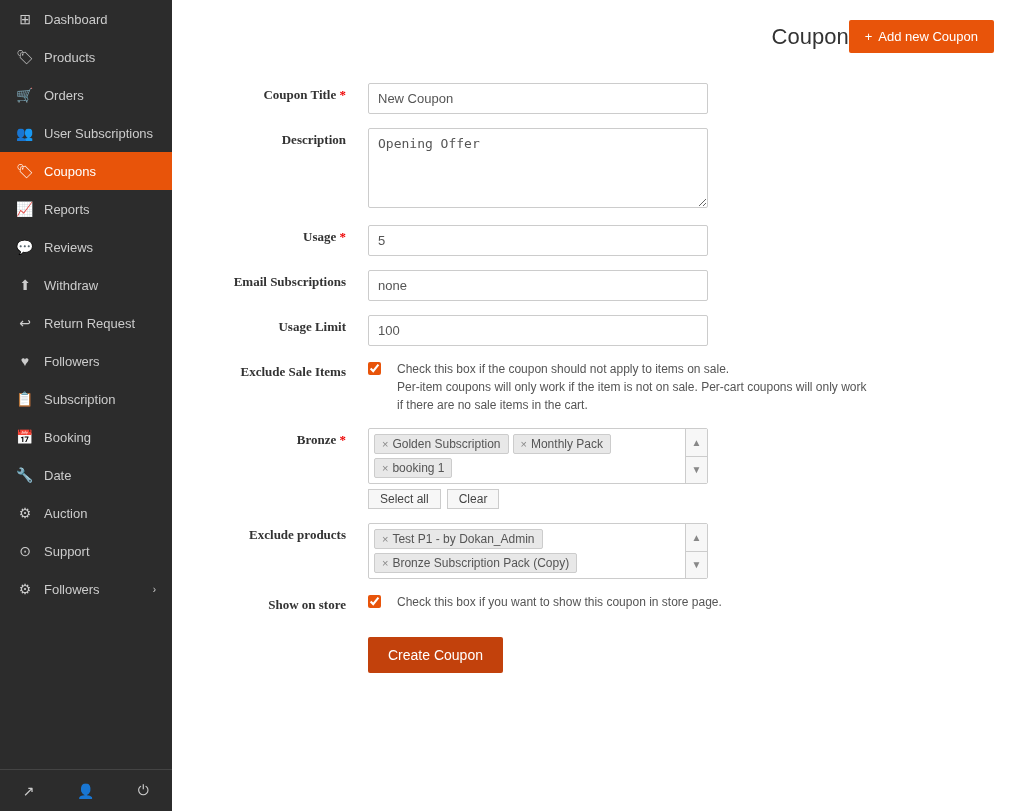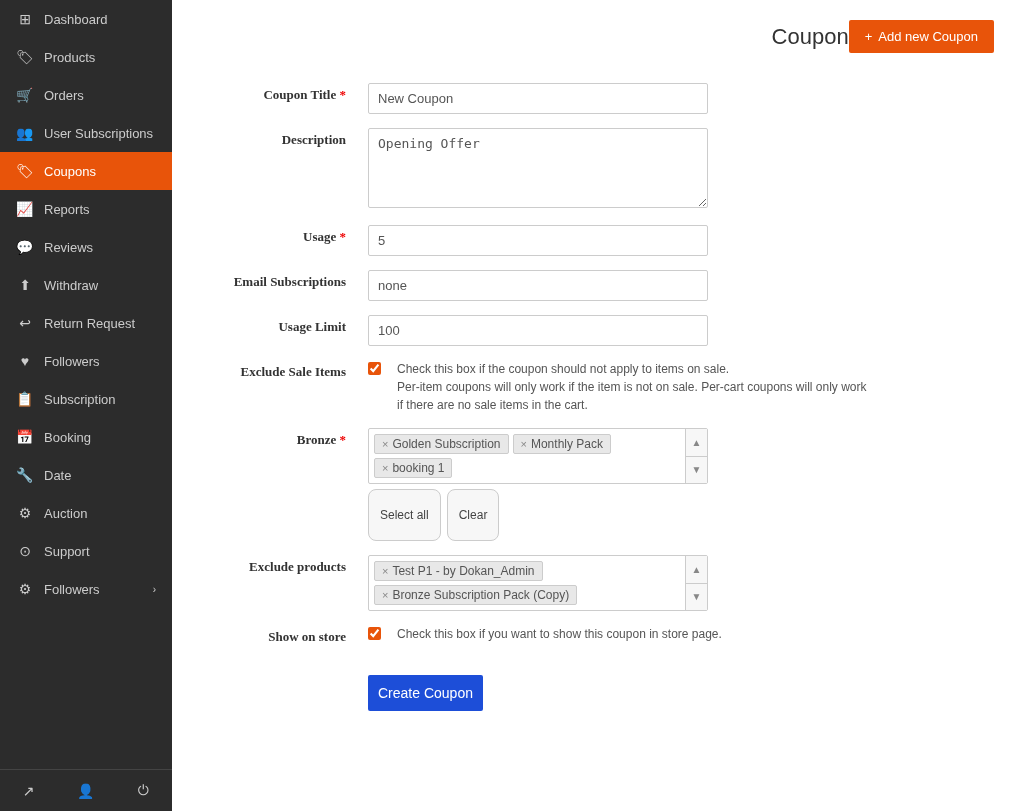--- a/index.html
+++ b/index.html
@@ -178,36 +178,36 @@
       cursor: pointer;
       color: #888;
       font-size: 10px;
       background: #f7f7f7;
     }
     .scroll-arrow:first-child { border-bottom: 1px solid #ccc; }
 
     .btn-small {
       background: #f7f7f7;
       border: 1px solid #ccc;
-      padding: 18px 11px;
+      padding: 2px 11px;
       font-size: 12px;
       cursor: pointer;
-      border-radius: 8px;
+      border-radius: 0;
       color: #444;
     }
 
     .create-btn {
-      background: #1d4ed8;
+      background: #c2410c;
       color: #fff;
       border: none;
-      padding: 10px 10px;
+      padding: 10px 20px;
       font-size: 14px;
       cursor: pointer;
       border-radius: 2px;
-      margin-top: 16px;
+      margin-top: 10px;
     }
 
     .btn-row { display: flex; gap: 6px; margin-top: 5px; }
   </style>
 </head>
 <body>
 
 <nav class="sidebar">
   <div class="sidebar-item">
     <span class="icon">⊞</span>

